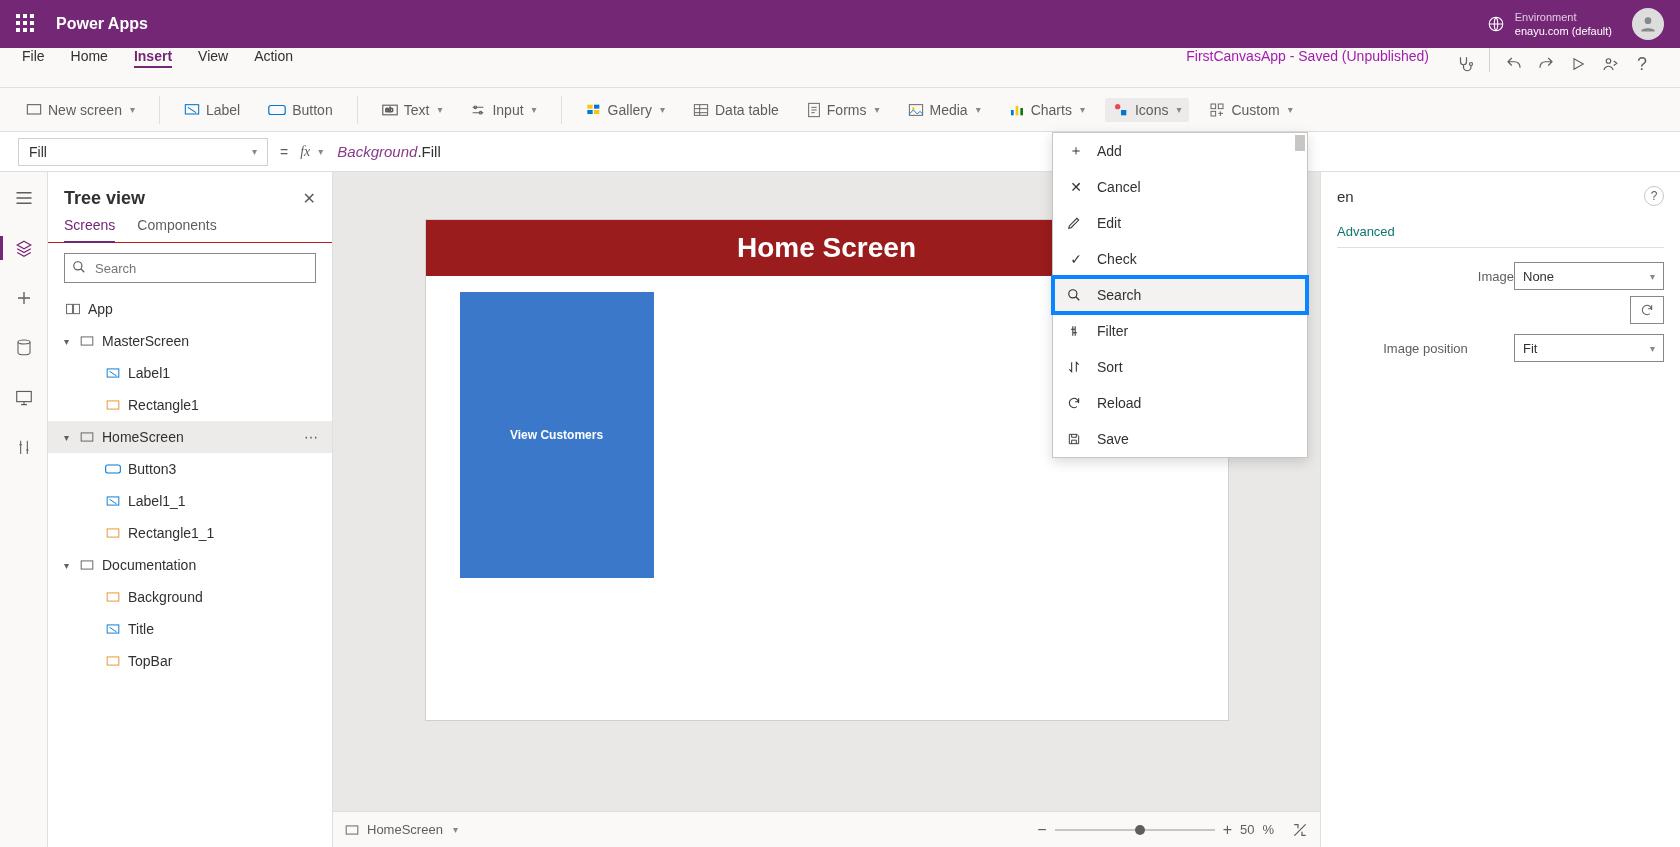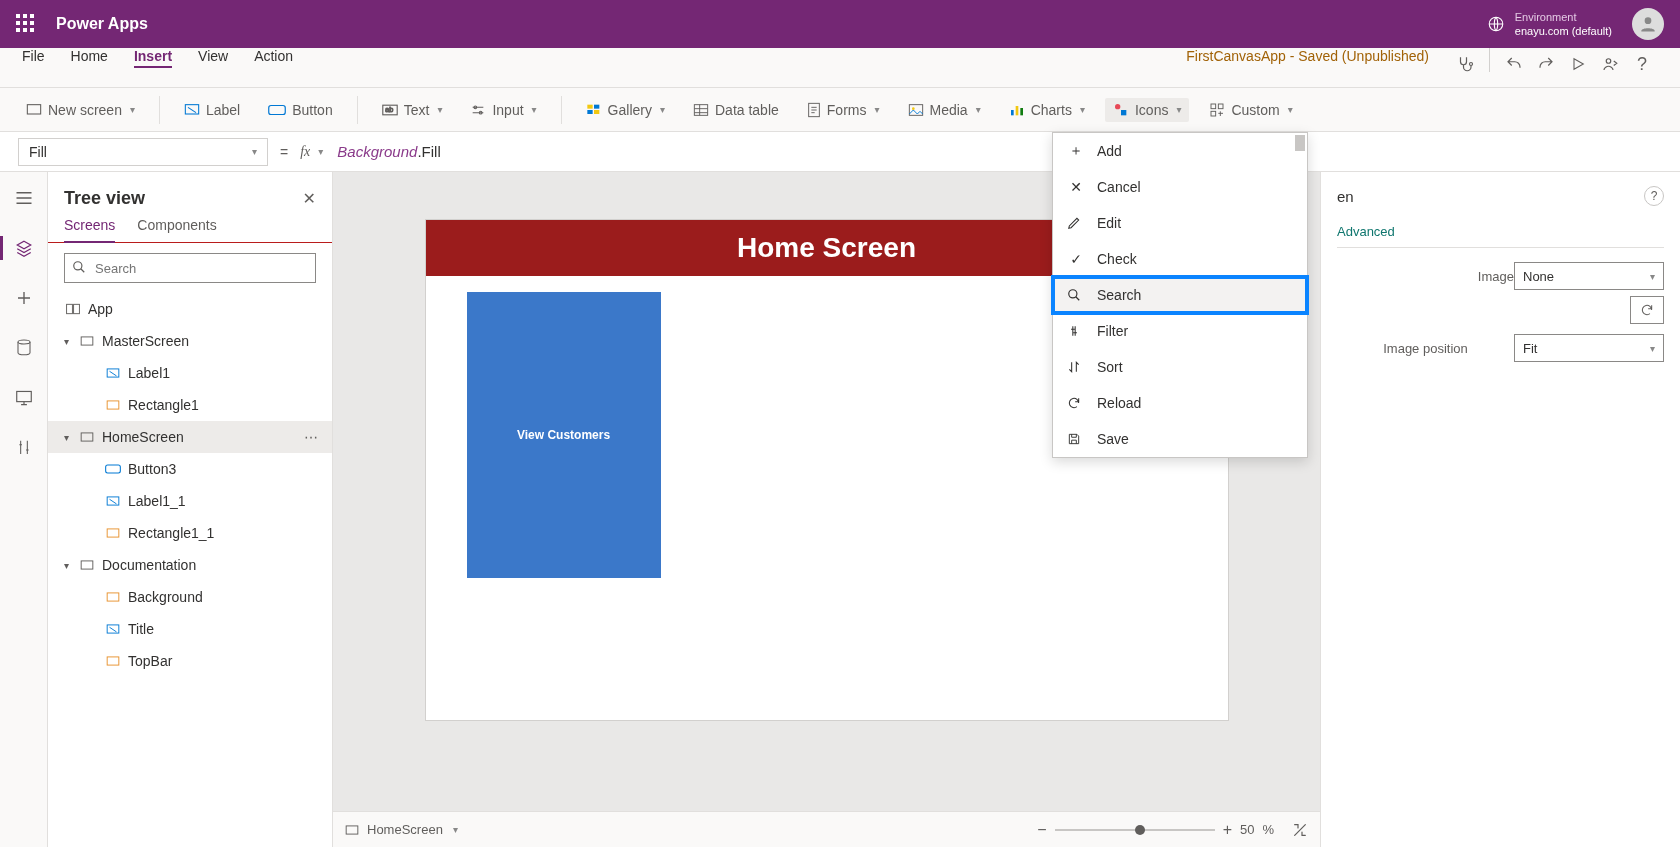--- a/index.html
+++ b/index.html
@@ -14,21 +14,21 @@
   .env-wrap { display:flex; align-items:center; gap:10px; margin-right:20px; }
   .env-text { font-size:11px; line-height:14px; }
   .env-text .small { color:#e4c9e4; }
   .avatar { width:32px; height:32px; border-radius:50%; background:#ddd; display:flex; align-items:center; justify-content:center; }
 
   
   .menurow { height:40px; background:#faf9f8; border-bottom:1px solid #e1dfdd; display:flex; align-items:flex-start; padding:0 22px; font-size:14px; color:#323130; }
   .menurow .menuitem { margin-right:26px; cursor:pointer; }
   .menurow .menuitem.active { color:#742774; border-bottom:2px solid #742774; padding-bottom:2px; font-weight:600; }
   .menurow .spacer { flex:1; }
-  .doc-title { color:#a16207; margin-right:20px; }
+  .doc-title { color:#a21caf; margin-right:20px; }
   .ico-btn { width:32px; height:32px; display:flex; align-items:center; justify-content:center; color:#605e5c; cursor:pointer; }
   .vsep { width:1px; height:24px; background:#d2d0ce; margin:0 8px; }
 
   
   .ribbon { height:44px; background:#faf9f8; border-bottom:1px solid #e1dfdd; display:flex; align-items:center; padding:0 18px; font-size:14px; color:#605e5c; gap:12px; }
   .ribbon .ctrl { display:flex; align-items:center; gap:6px; padding:4px 8px; cursor:pointer; border-radius:2px; }
   .ribbon .ctrl.active { background:#edebe9; }
   .chev { font-size:10px; color:#888; margin-left:2px; }
   .rsep { width:1px; height:28px; background:#e1dfdd; margin:0 4px; }
 
@@ -65,21 +65,21 @@
   .node .caret { width:14px; font-size:10px; color:#605e5c; }
   .node .nicon { width:18px; margin-right:6px; color:#605e5c; display:inline-flex; align-items:center; justify-content:center; }
   .indent2 { padding-left:56px; }
   .node .dots { margin-left:auto; margin-right:14px; color:#605e5c; }
 
   
   .canvas-area { flex:1; background:#e9e8e7; position:relative; display:flex; flex-direction:column; }
   .canvas-viewport { flex:1; display:flex; align-items:flex-start; justify-content:center; padding-top:48px; overflow:hidden; }
   .app-canvas { width:802px; height:500px; background:#fff; position:relative; box-shadow:0 0 0 1px #d2d0ce; }
   .hs-header { height:56px; background:#9b1c1c; color:#fff; font-size:28px; font-weight:700; display:flex; align-items:center; justify-content:center; }
-  .vc-btn { position:absolute; top:72px; left:41px; width:194px; height:286px; background:#3b78c9; color:#fff; display:flex; align-items:center; justify-content:center; font-size:12px; font-weight:700; }
+  .vc-btn { position:absolute; top:72px; left:34px; width:194px; height:286px; background:#3b78c9; color:#fff; display:flex; align-items:center; justify-content:center; font-size:12px; font-weight:700; }
 
   .canvas-footer { height:36px; border-top:1px solid #e1dfdd; background:#faf9f8; display:flex; align-items:center; padding:0 12px; font-size:13px; color:#605e5c; gap:8px; }
   .cf-spacer { flex:1; }
   .slider { width:160px; height:2px; background:#c8c6c4; position:relative; }
   .slider .knob { position:absolute; left:50%; top:-4px; width:10px; height:10px; border-radius:50%; background:#605e5c; }
 
   
   .props { width:360px; background:#fff; border-left:1px solid #e1dfdd; padding:14px 16px; font-size:13px; color:#323130; }
   .props .ptabs { display:flex; gap:20px; border-bottom:1px solid #e1dfdd; margin:18px 0 14px 0; font-size:13px; }
   .ptab { padding-bottom:8px; color:#0f766e; cursor:pointer; }

